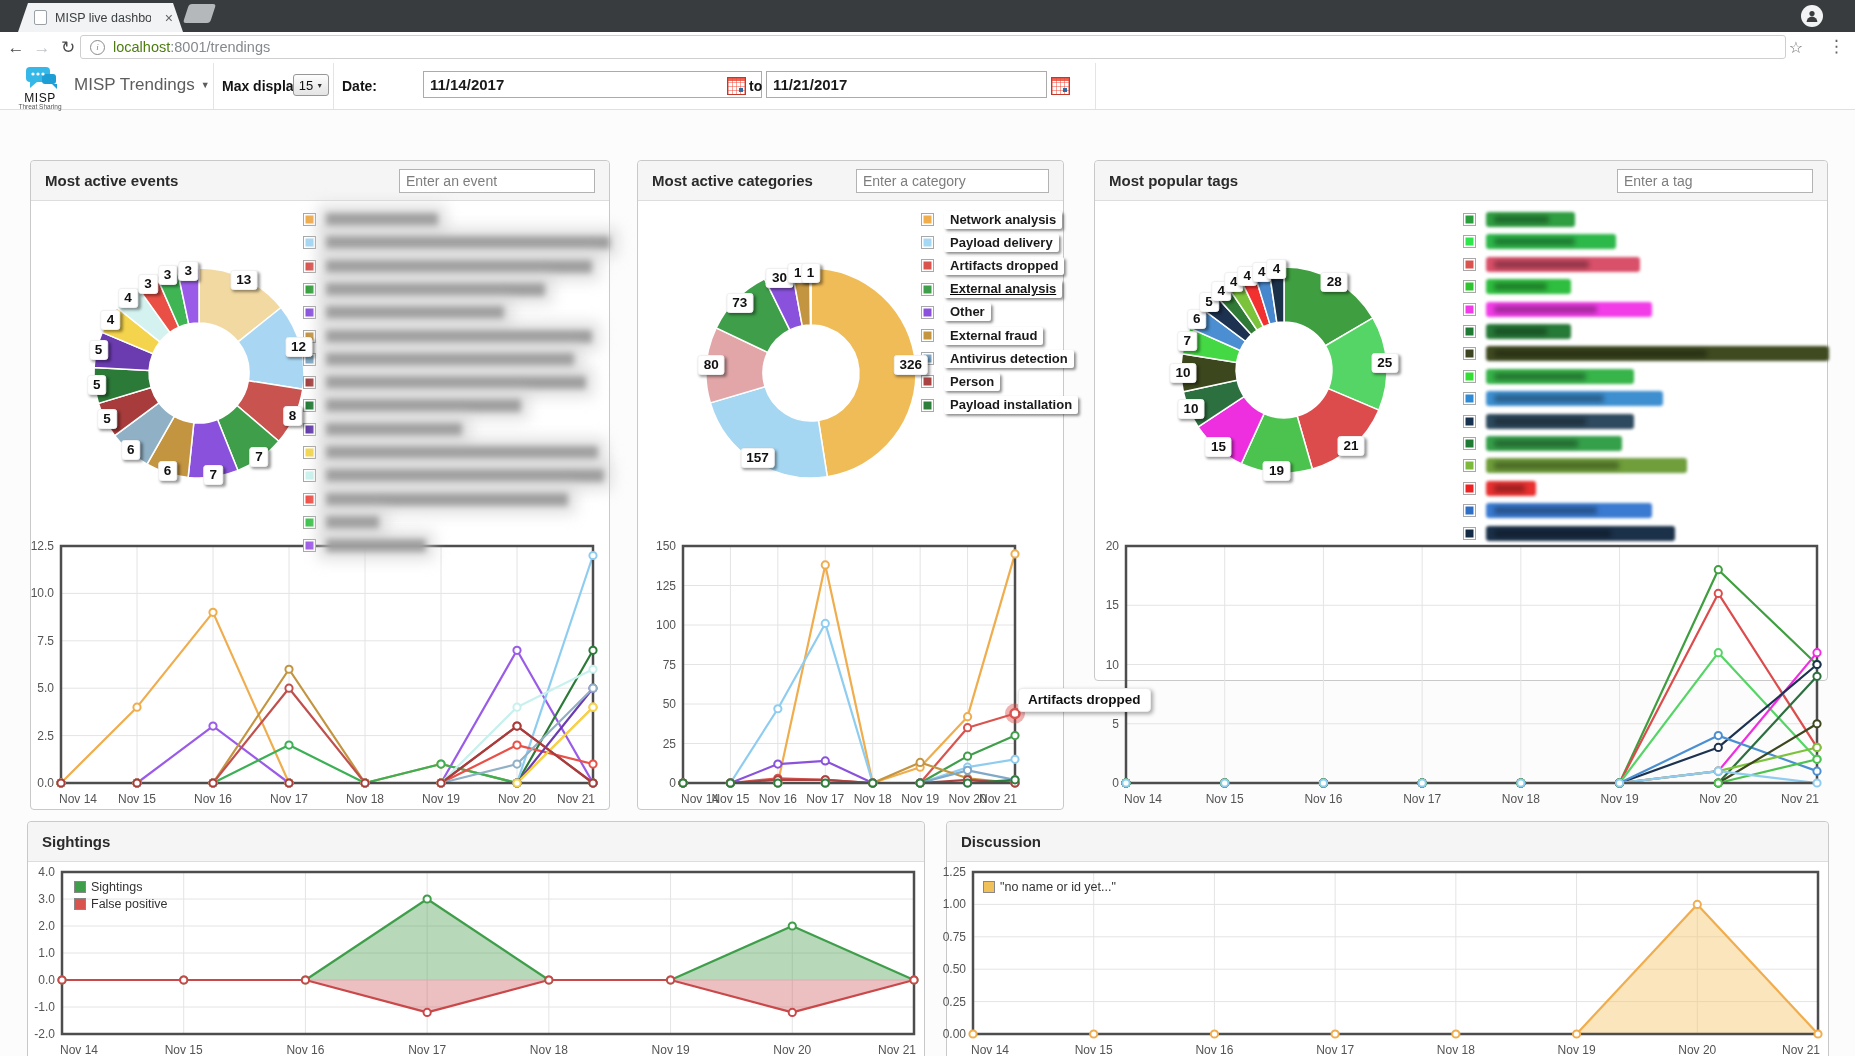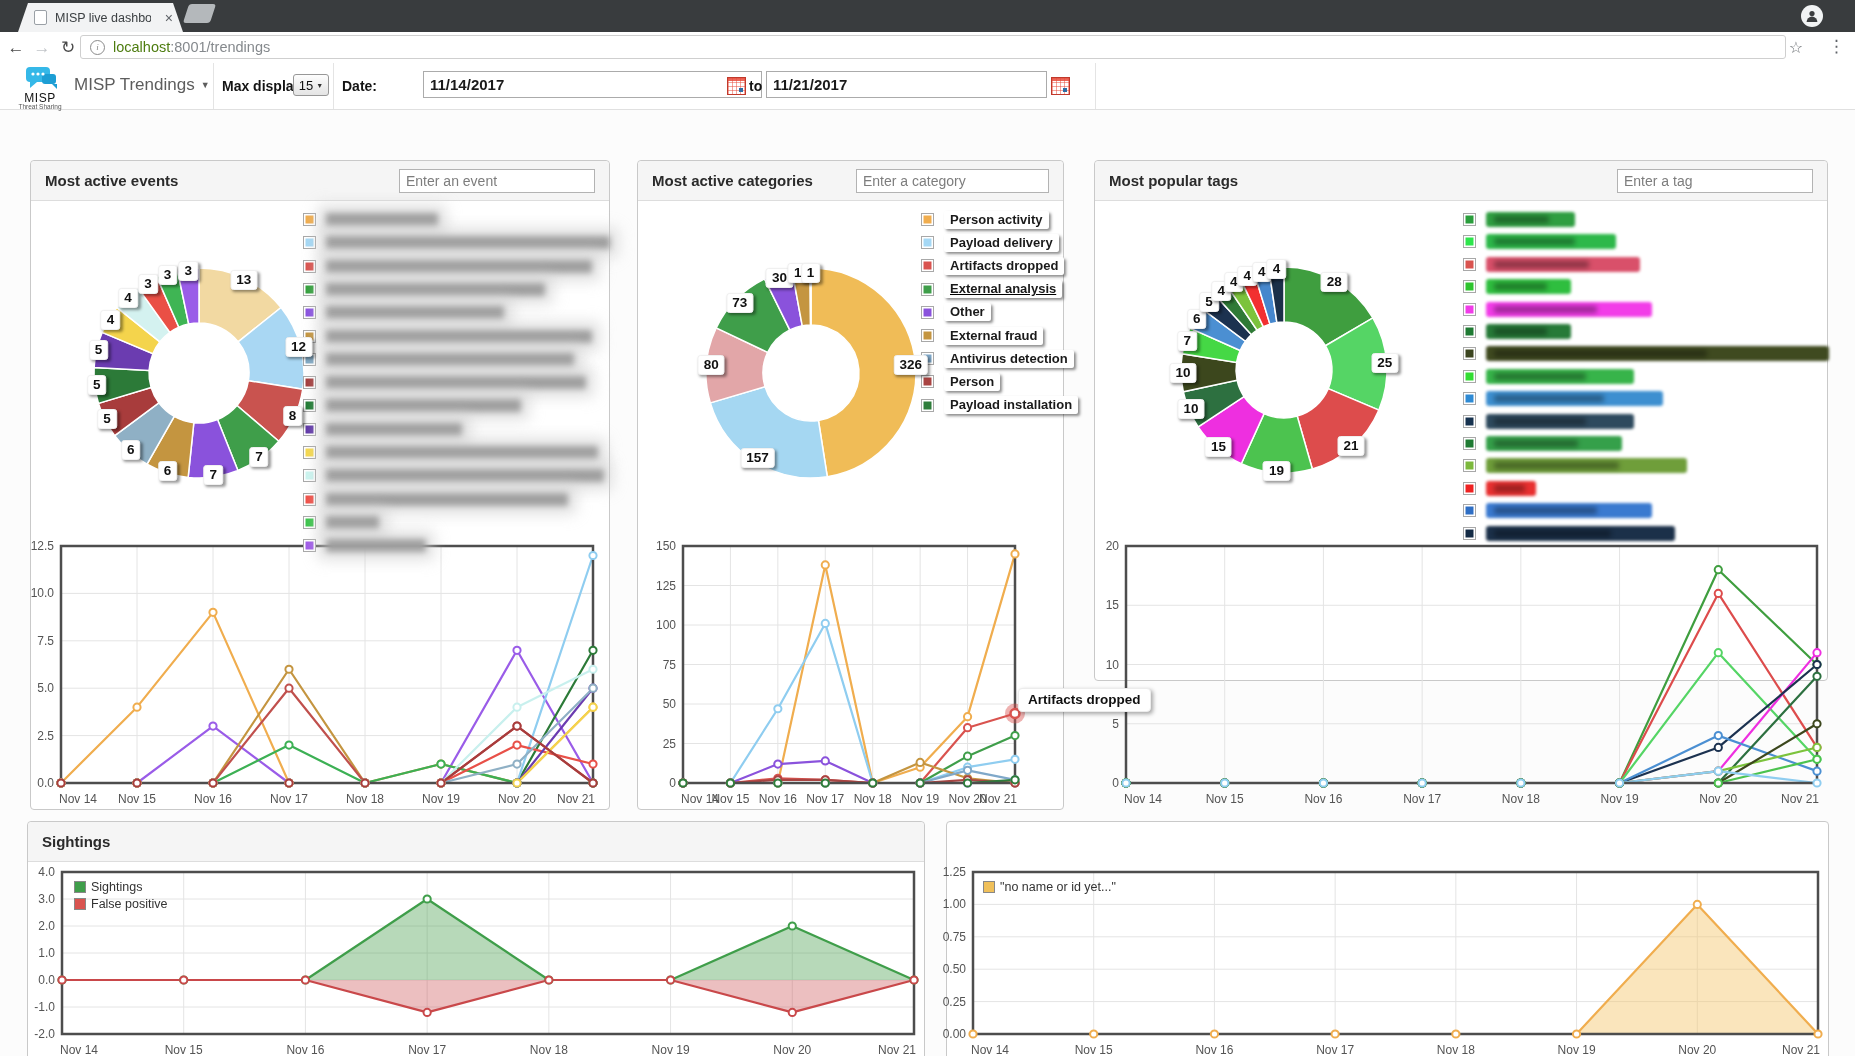--- a/index.html
+++ b/index.html
@@ -528,21 +528,21 @@
         <text x="139.85714285714286" y="267" text-anchor="middle" font-size="12" fill="#545454">Nov 16</text>
         <text x="187.28571428571428" y="267" text-anchor="middle" font-size="12" fill="#545454">Nov 17</text>
         <text x="234.71428571428572" y="267" text-anchor="middle" font-size="12" fill="#545454">Nov 18</text>
         <text x="282.14285714285717" y="267" text-anchor="middle" font-size="12" fill="#545454">Nov 19</text>
         <text x="329.57142857142856" y="267" text-anchor="middle" font-size="12" fill="#545454">Nov 20</text>
         <text x="379" y="267" text-anchor="end" font-size="12" fill="#545454">Nov 21</text>
       </svg>
     </div>
 <div class="lrow" style="top: 50px; left: 283px;">
       <span class="sq" style="background: rgb(240, 173, 78);"></span>
-      <span class="catlabel">Person activity</span>
+      <span class="catlabel">Network analysis</span>
     </div>
     <div class="lrow" style="top: 73.2px; left: 283px;">
       <span class="sq" style="background: rgb(165, 216, 245);"></span>
       <span class="catlabel">Payload delivery</span>
     </div>
     <div class="lrow" style="top: 96.4px; left: 283px;">
       <span class="sq" style="background: rgb(217, 83, 79);"></span>
       <span class="catlabel">Artifacts dropped</span>
     </div>
     <div class="lrow" style="top: 119.6px; left: 283px; text-decoration: underline;">
@@ -894,20 +894,23 @@
         <text x="399.1428571428571" y="190" text-anchor="middle" font-size="12" fill="#545454">Nov 17</text>
         <text x="520.8571428571429" y="190" text-anchor="middle" font-size="12" fill="#545454">Nov 18</text>
         <text x="642.5714285714286" y="190" text-anchor="middle" font-size="12" fill="#545454">Nov 19</text>
         <text x="764.2857142857142" y="190" text-anchor="middle" font-size="12" fill="#545454">Nov 20</text>
         <text x="888" y="190" text-anchor="end" font-size="12" fill="#545454">Nov 21</text>
       </svg>
     </div>
 </div>
 
 <div class="panel" id="p-discussion" style="left:946px;top:789px;width:883px;height:262px;">
+  <div class="panel-h">
+    <span class="ptitle">Discussion</span>
+  </div>
   <div class="arealegend" id="legend-discussion" style="left:36px;top:56px;">
       <div class="alrow">
         <span class="alsq" style="background: rgb(240, 192, 90);"></span>
         <span class="altxt">"no name or id yet..."</span>
       </div>
     </div>
   <div class="chart-abs" id="c-discussion" style="left:0;top:42px;">
       <svg width="883" height="220" style="overflow:visible">
         <line x1="26" y1="8" x2="871" y2="8" stroke="#e4e4e4" stroke-width="1"></line>
         <line x1="26" y1="40.4" x2="871" y2="40.4" stroke="#e4e4e4" stroke-width="1"></line>

